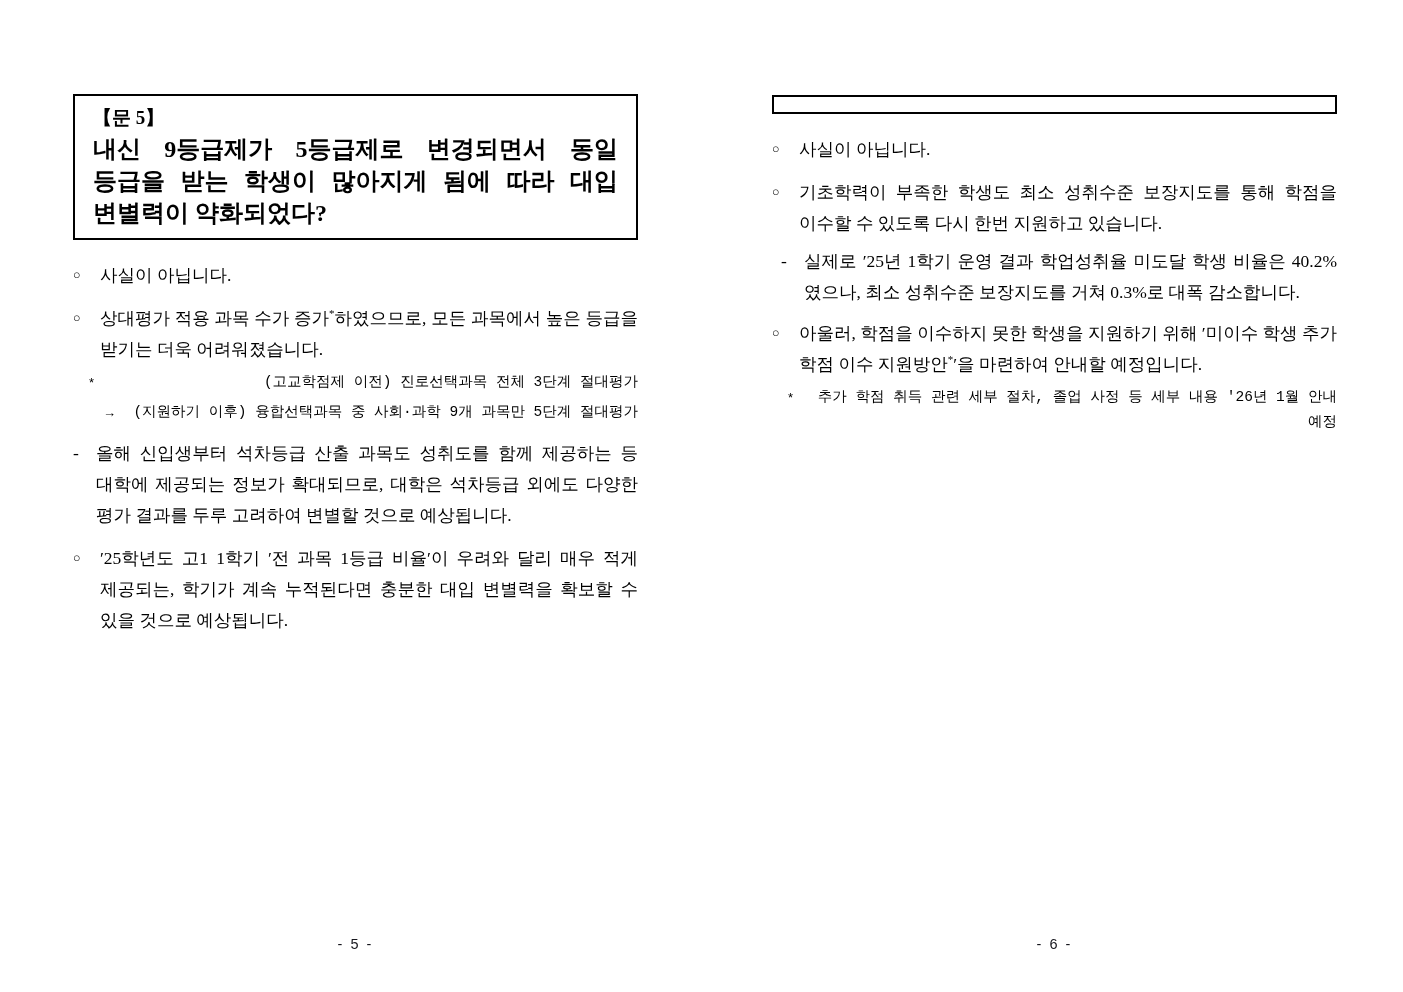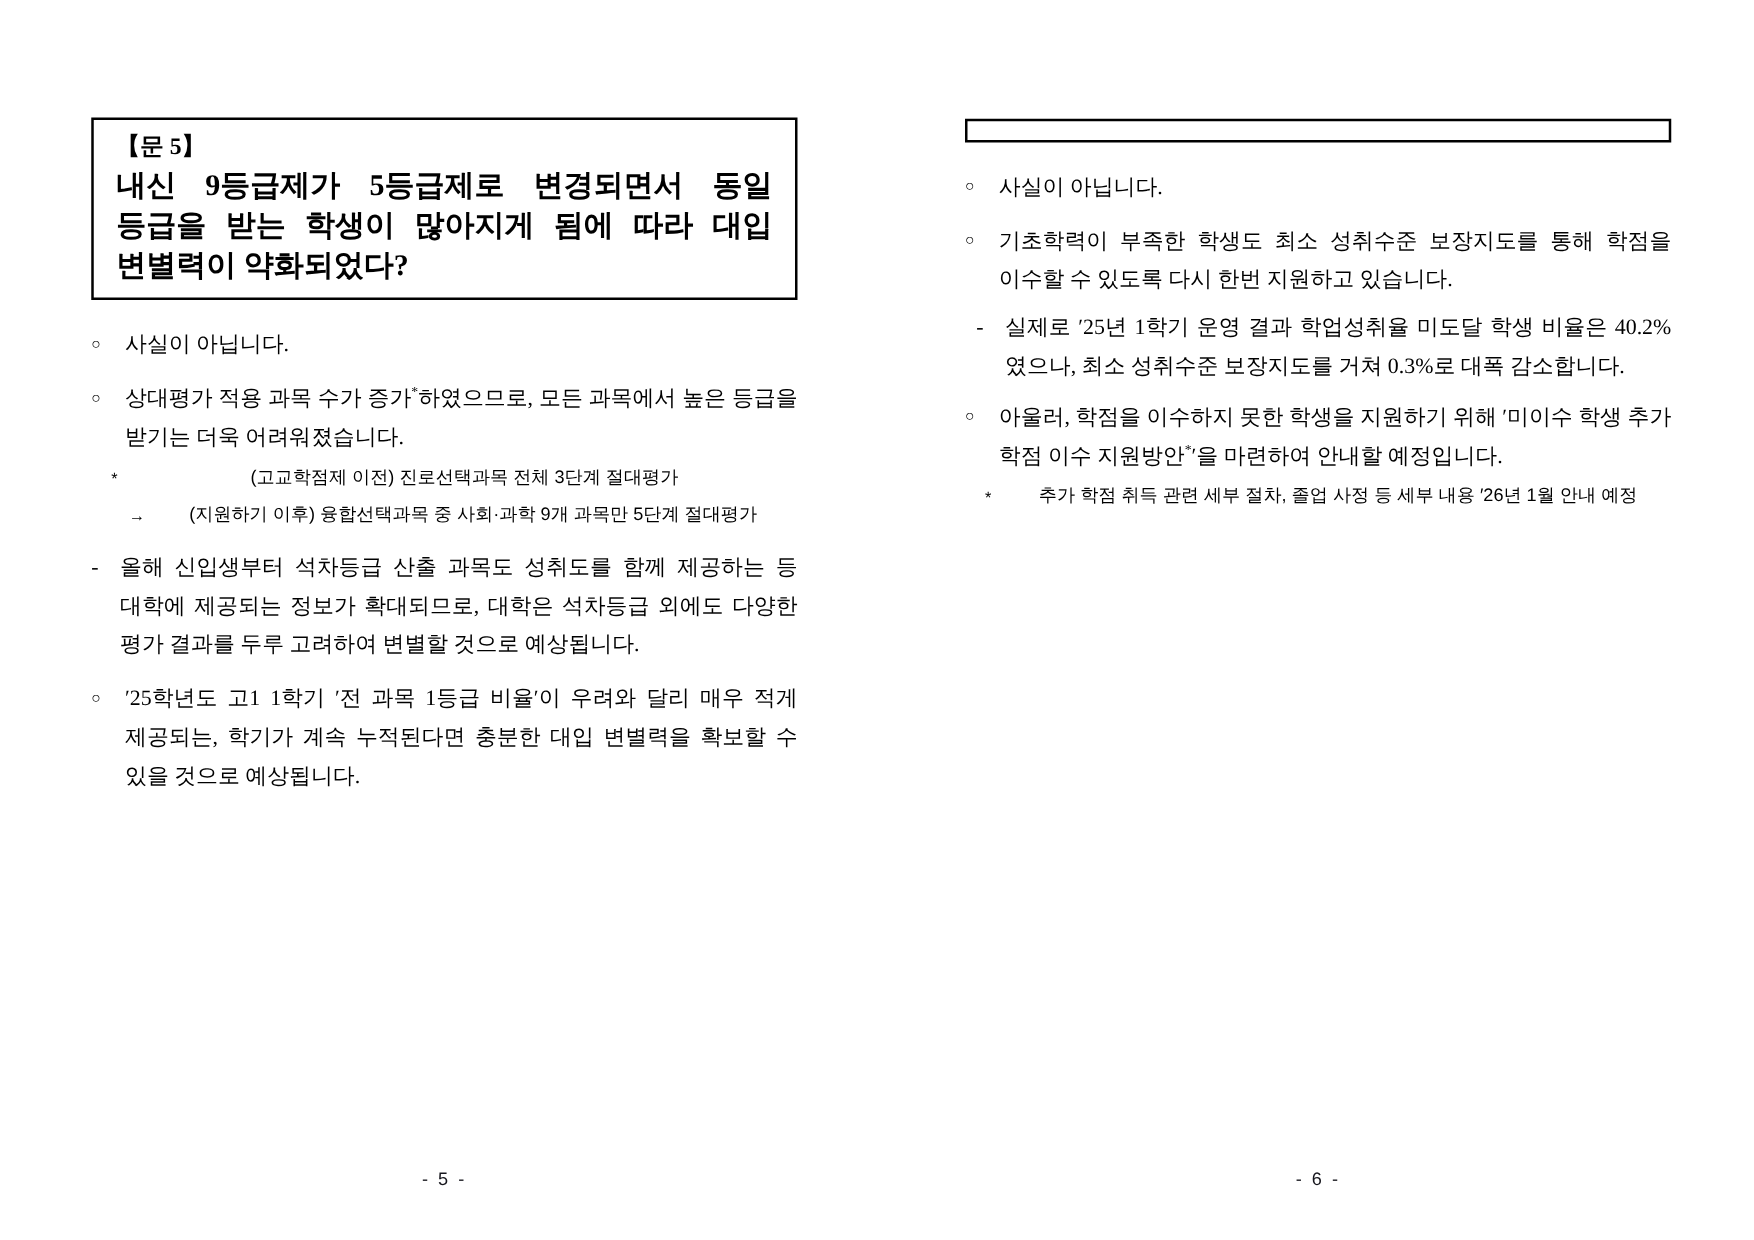--- a/index.html
+++ b/index.html
@@ -24,21 +24,21 @@
   .para .marker.circle{font-size:12.5px;}
   .para.dash .marker{flex-basis:23px;width:23px;}
   .para.indent{margin-left:9px;}
   .ptext{flex:1;text-align:justify;word-break:keep-all;}
   .ptext .b{font-weight:normal;}
 
   .note{display:flex;font-family:"Liberation Sans","DejaVu Sans",sans-serif;
         font-size:14.5px;line-height:25px;margin:0 0 5px 16px;color:#000;}
   .note .marker{flex:0 0 16px;width:16px;font-size:13px;}
   .note.arrow{margin-left:30px;}
-  .note .ptext{text-align:center;}
+  .note .ptext{text-align:right;font-family:Liberation Mono, monospace;}
 
   sup{font-size:11px;line-height:0;vertical-align:super;}
 
   .footer{position:absolute;top:936px;left:0;width:100%;text-align:center;
           font-size:14.5px;letter-spacing:2px;color:#16161d;
           font-family:"Liberation Sans","DejaVu Sans",sans-serif;}
 </style>
 </head>
 <body>
 

